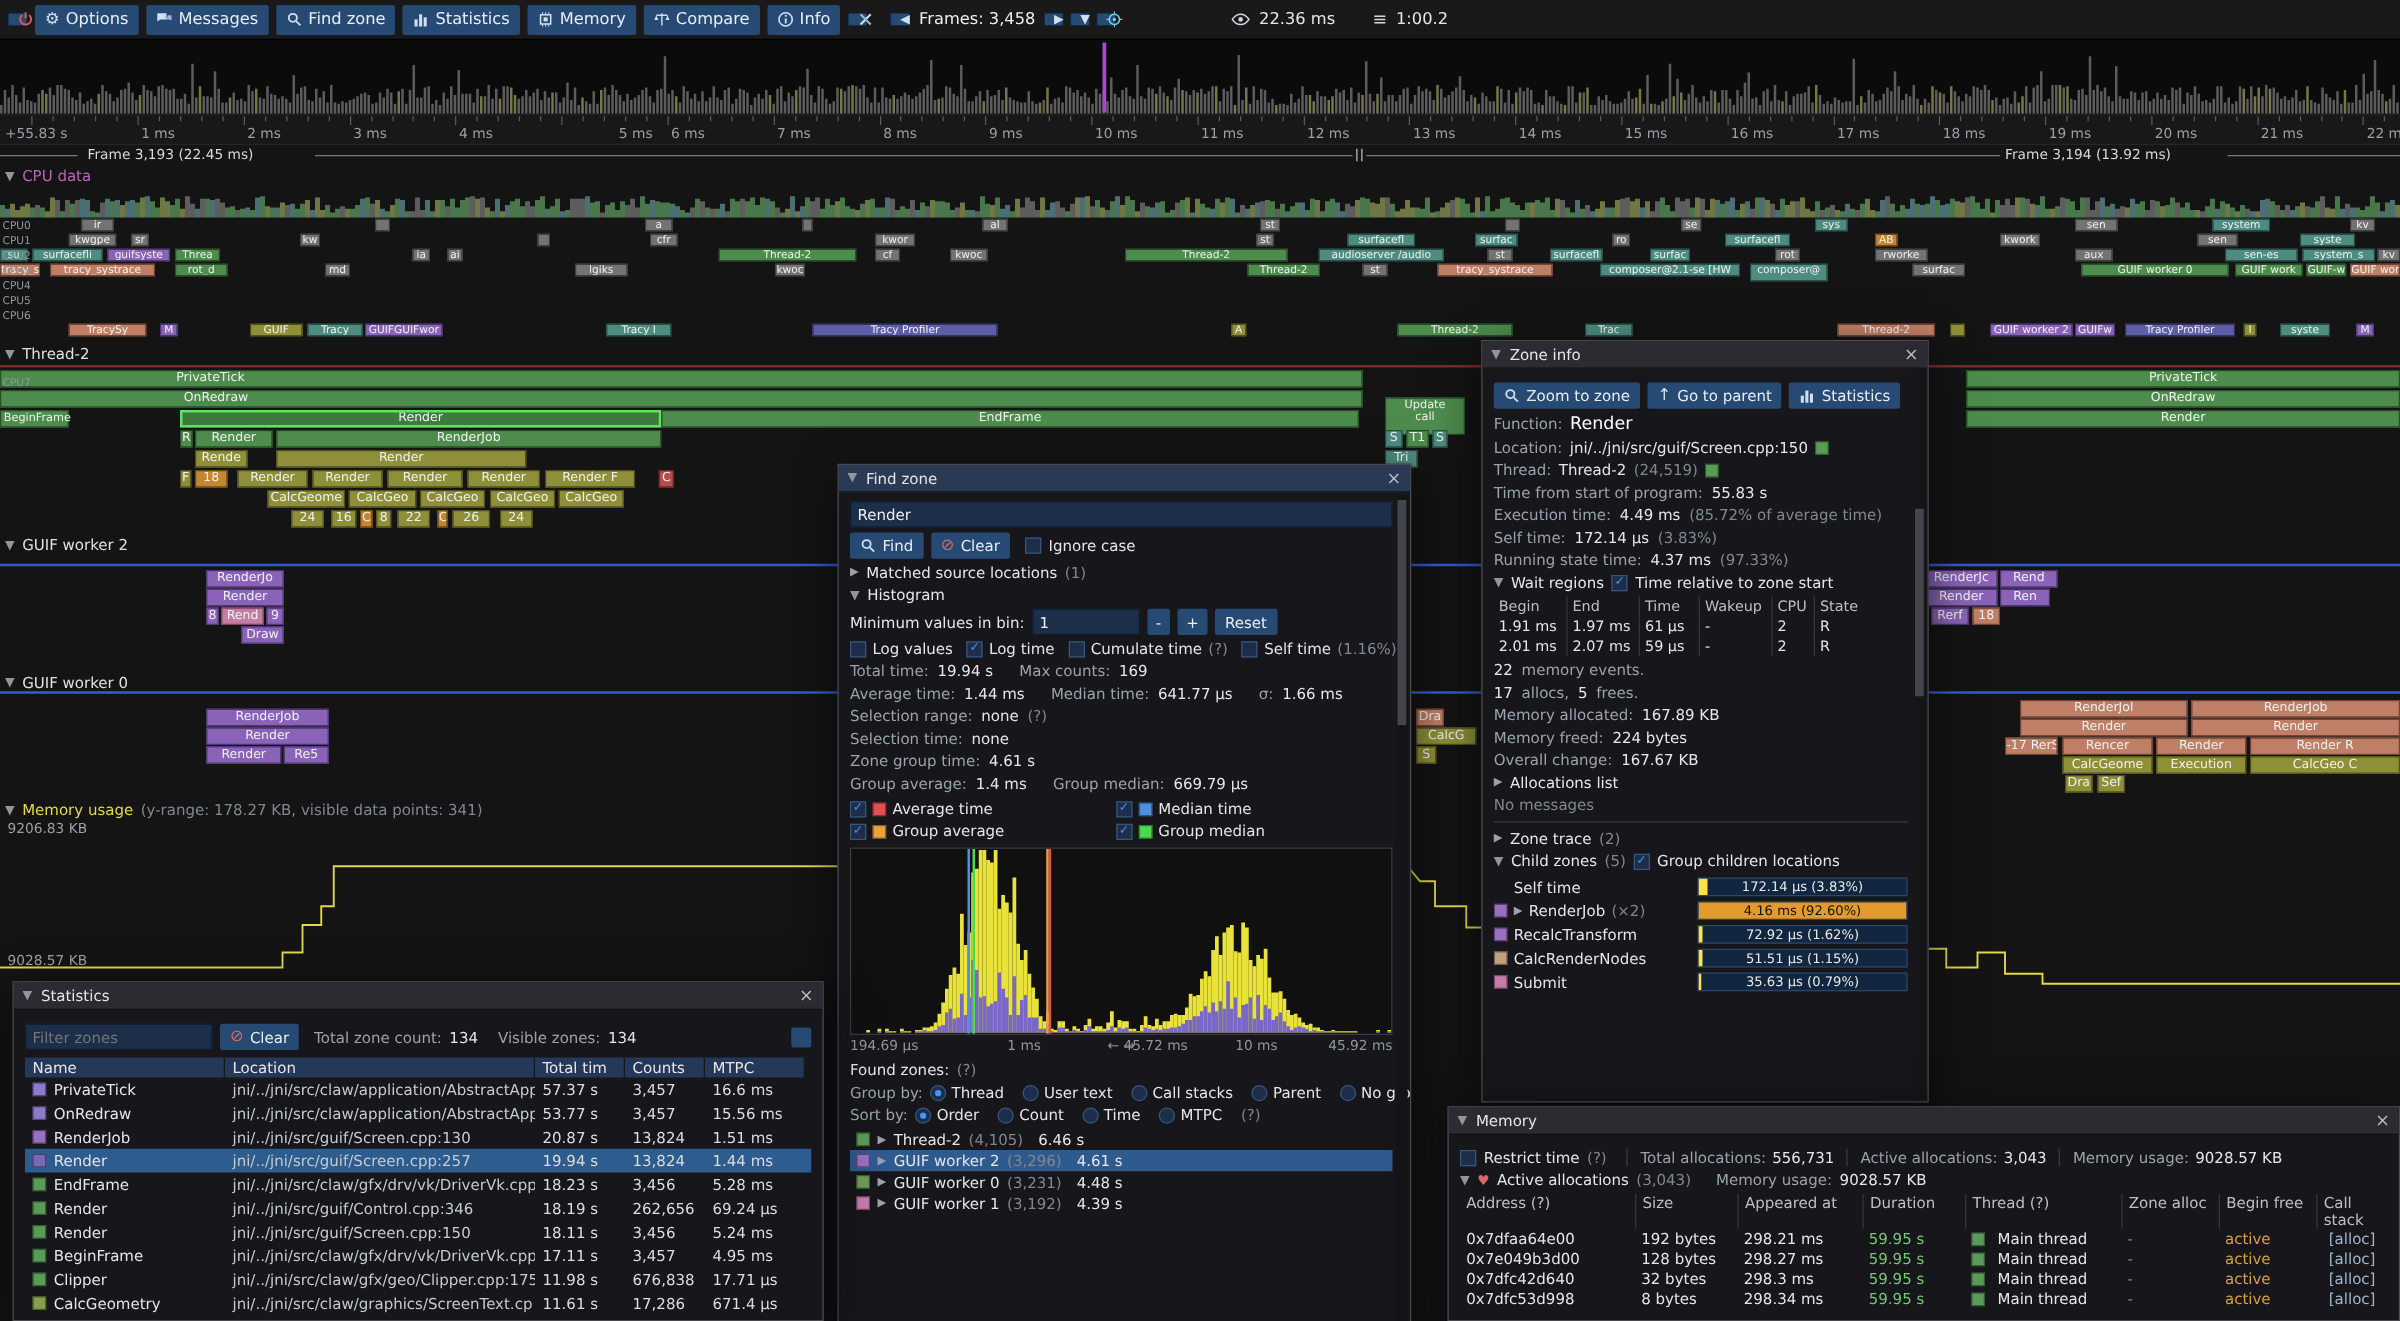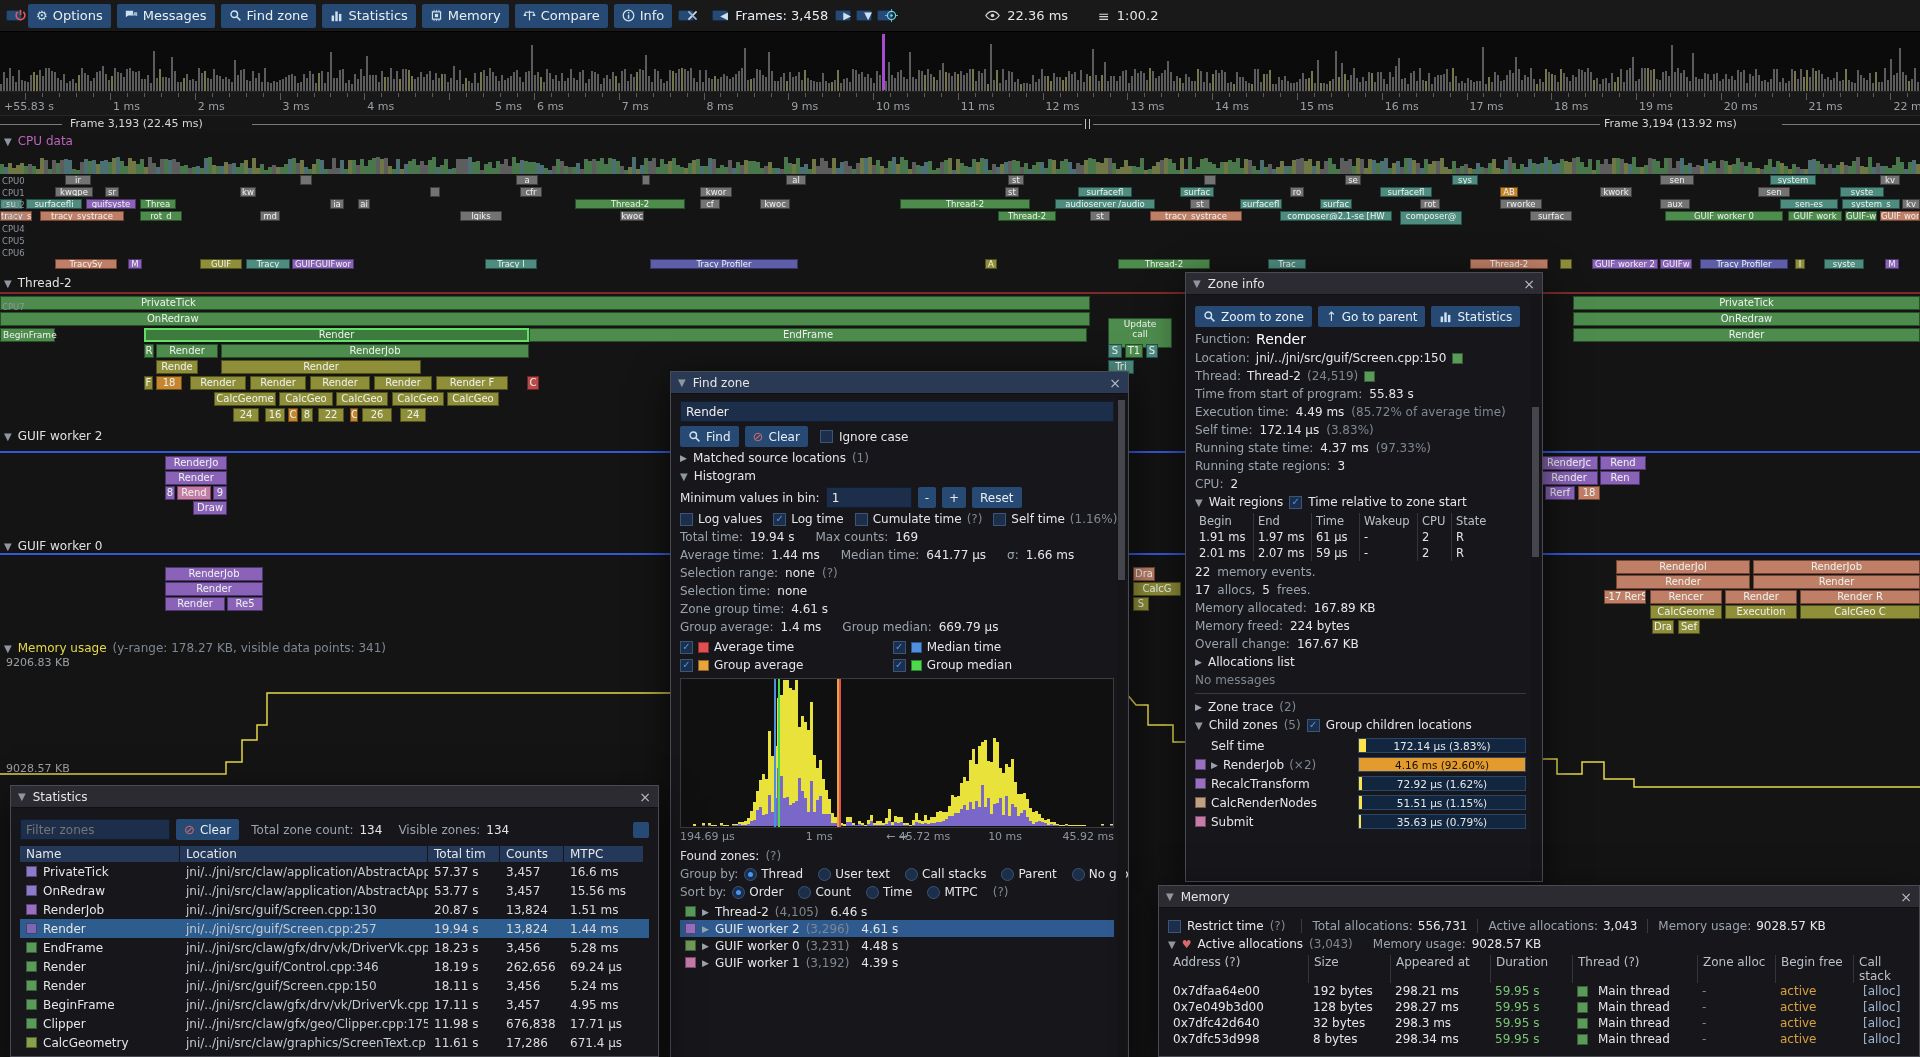--- a/index.html
+++ b/index.html
@@ -2196,24 +2196,20 @@
           <span class="val">Thread-2</span>
           <span class="dim">(24,519)</span>
           <span class="sq" style="background:#5a9b5a"></span>
         </div>
       <div id="zi-lines1">
           <div class="segline"><span class="lab">Time from start of program:</span><span class="val">55.83 s</span></div>
           <div class="segline"><span class="lab">Execution time:</span><span class="val">4.49 ms</span><span class="dim">(85.72% of average time)</span></div>
           <div class="segline"><span class="lab">Self time:</span><span class="val">172.14 μs</span><span class="dim">(3.83%)</span></div>
           <div class="segline"><span class="lab">Running state time:</span><span class="val">4.37 ms</span><span class="dim">(97.33%)</span></div>
         </div>
-      <div id="zi-lines2">
-          <div class="segline"><span class="lab">Running state regions:</span><span class="val">3</span></div>
-          <div class="segline"><span class="lab">CPU:</span><span class="val">2</span></div>
-        </div>
       <div class="row">
         <span class="warrow">▼</span>
         <span class="val">Wait regions</span>
         <span class="cb">✓</span>
         <span class="val">Time relative to zone start</span>
       </div>
       <div id="zi-wait">
           <div class="wrow whead">
             <span>Begin</span>
             <span>End</span>

